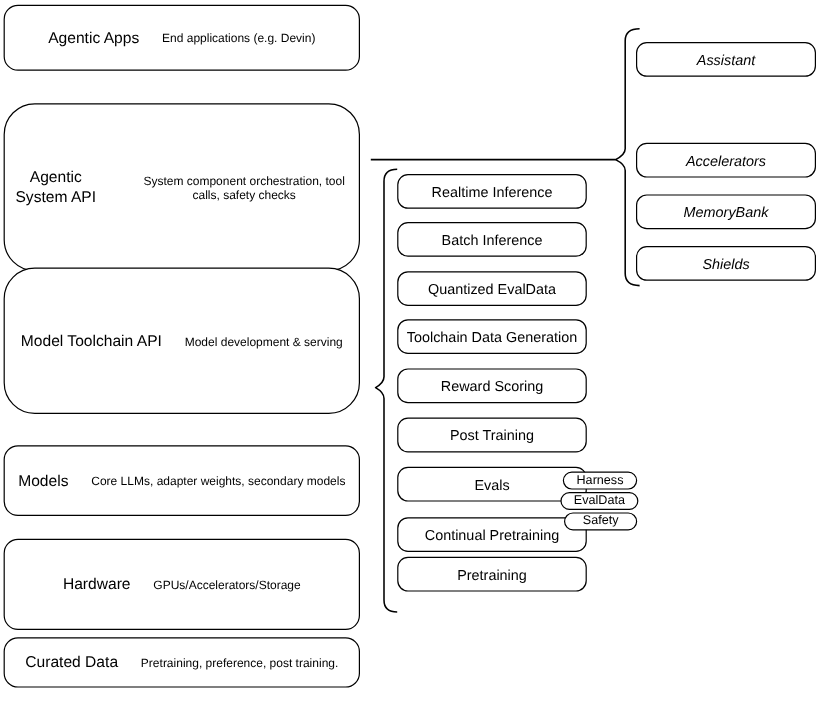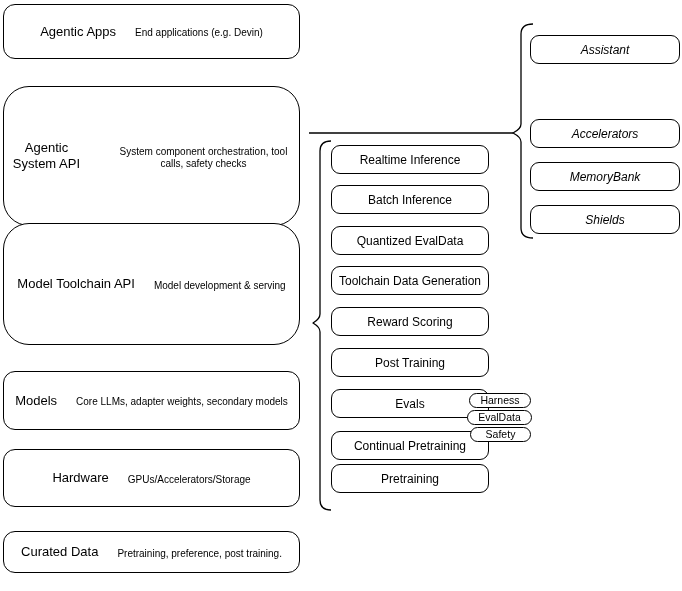--- a/index.html
+++ b/index.html
@@ -51,21 +51,21 @@
   <div class="box lbox" style="top:371px;height:59px;border-radius:12px">
     <div class="title">Models</div>
     <div class="sub">Core LLMs, adapter weights, secondary models</div>
   </div>
 
   <div class="box lbox" style="top:223px;height:122px;border-radius:26px">
     <div class="title">Model Toolchain API</div>
     <div class="sub">Model development &amp; serving</div>
   </div>
 
-  <div class="box lbox" style="top:449px;height:58px;border-radius:12px">
+  <div class="box lbox" style="top:449px;height:76px;border-radius:12px">
     <div class="title">Hardware</div>
     <div class="sub">GPUs/Accelerators/Storage</div>
   </div>
 
   <div class="box lbox" style="top:531px;height:42px;border-radius:12px">
     <div class="title">Curated Data</div>
     <div class="sub">Pretraining, preference, post training.</div>
   </div>
 
   <div class="box mbox" style="top:145px">

